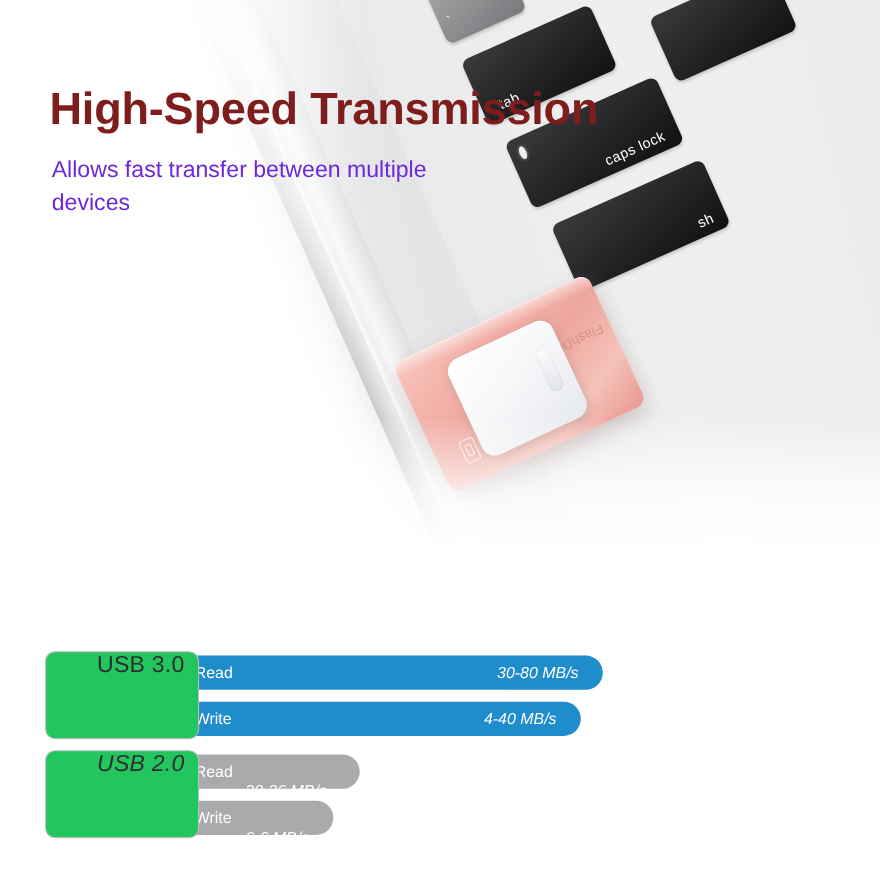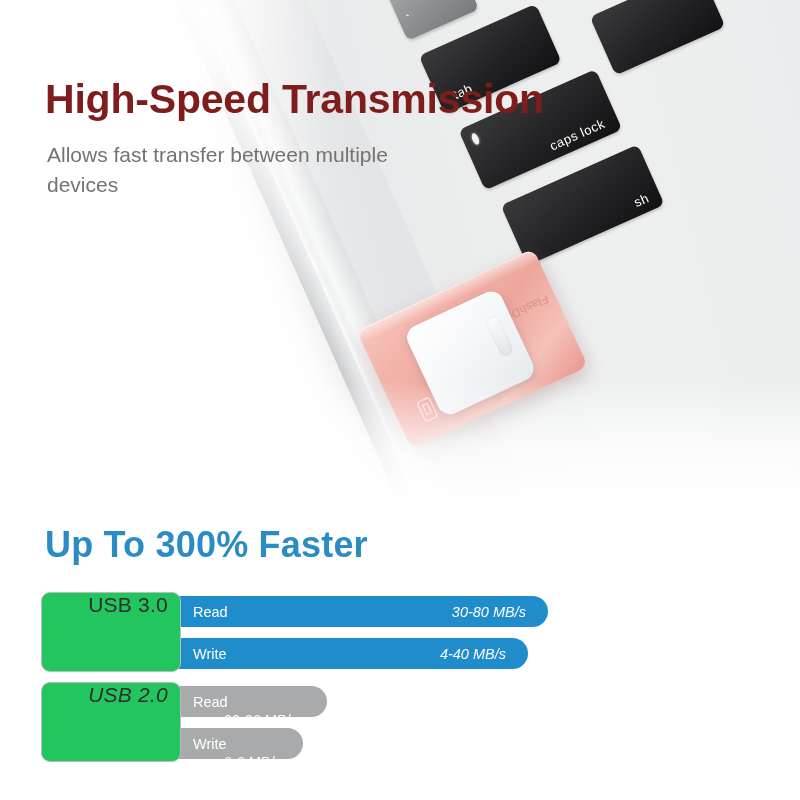--- a/index.html
+++ b/index.html
@@ -127,21 +127,21 @@
   }
 
   
   .headline{
     position:absolute;left:45px;top:76px;z-index:60;
     font-size:41px;font-weight:bold;color:#7f1d1d;
     letter-spacing:-.2px;white-space:nowrap;
   }
   .subline{
     position:absolute;left:47px;top:140px;z-index:60;
-    font-size:21px;color:#737373;line-height:1.42;
+    font-size:21px;color:#6d28d9;line-height:1.42;
     max-width:360px;
   }
   .headline2{
     position:absolute;left:45px;top:524px;z-index:60;
     font-size:36px;font-weight:bold;color:#2b8cc4;
     letter-spacing:.2px;white-space:nowrap;
   }
 
   
   .chart{position:absolute;left:0;top:0;width:800px;height:800px;z-index:60;}
@@ -155,21 +155,21 @@
     padding-left:34px;
   }
   .bar{
     position:absolute;height:31px;border-radius:0 16px 16px 0;
     display:flex;align-items:center;
     color:#ffffff;font-size:14.5px;
     z-index:2;
   }
   .bar.blue{background:#1f8ccc;}
   .bar.grey{background:#a8aaac;}
-  .bar .bname{position:absolute;left:32px;margin-left:16px;}
+  .bar .bname{position:absolute;left:16px;margin-left:16px;}
   .bar .bval{position:absolute;font-style:italic;}
   .bar.blue .bval{right:22px;}
   .bar.grey .bval{left:78px;margin-top:36px;}
 </style>
 </head>
 <body>
 
 <div id="stage">
 
   <div class="photo">
@@ -213,21 +213,20 @@
         <div class="drive-cap-notch"></div>
       </div>
     </div>
 
     <div class="photo-fade-left"></div>
     <div class="photo-fade-bottom"></div>
   </div>
 
   <div class="headline">High-Speed Transmission</div>
   <div class="subline">Allows fast transfer between multiple devices</div>
-  <div class="headline2">Up To 300% Faster</div>
 
   <div class="chart">
 
     <div class="grp" style="left:41px;top:592px;">
       <div class="labelbox" style="width:104px;height:78px;">
         <span>USB 3.0</span>
       </div>
       <div class="bar blue" style="left:104px;top:4px;width:403px;">
         <span class="bname">Read</span>
         <span class="bval">30-80 MB/s</span>

